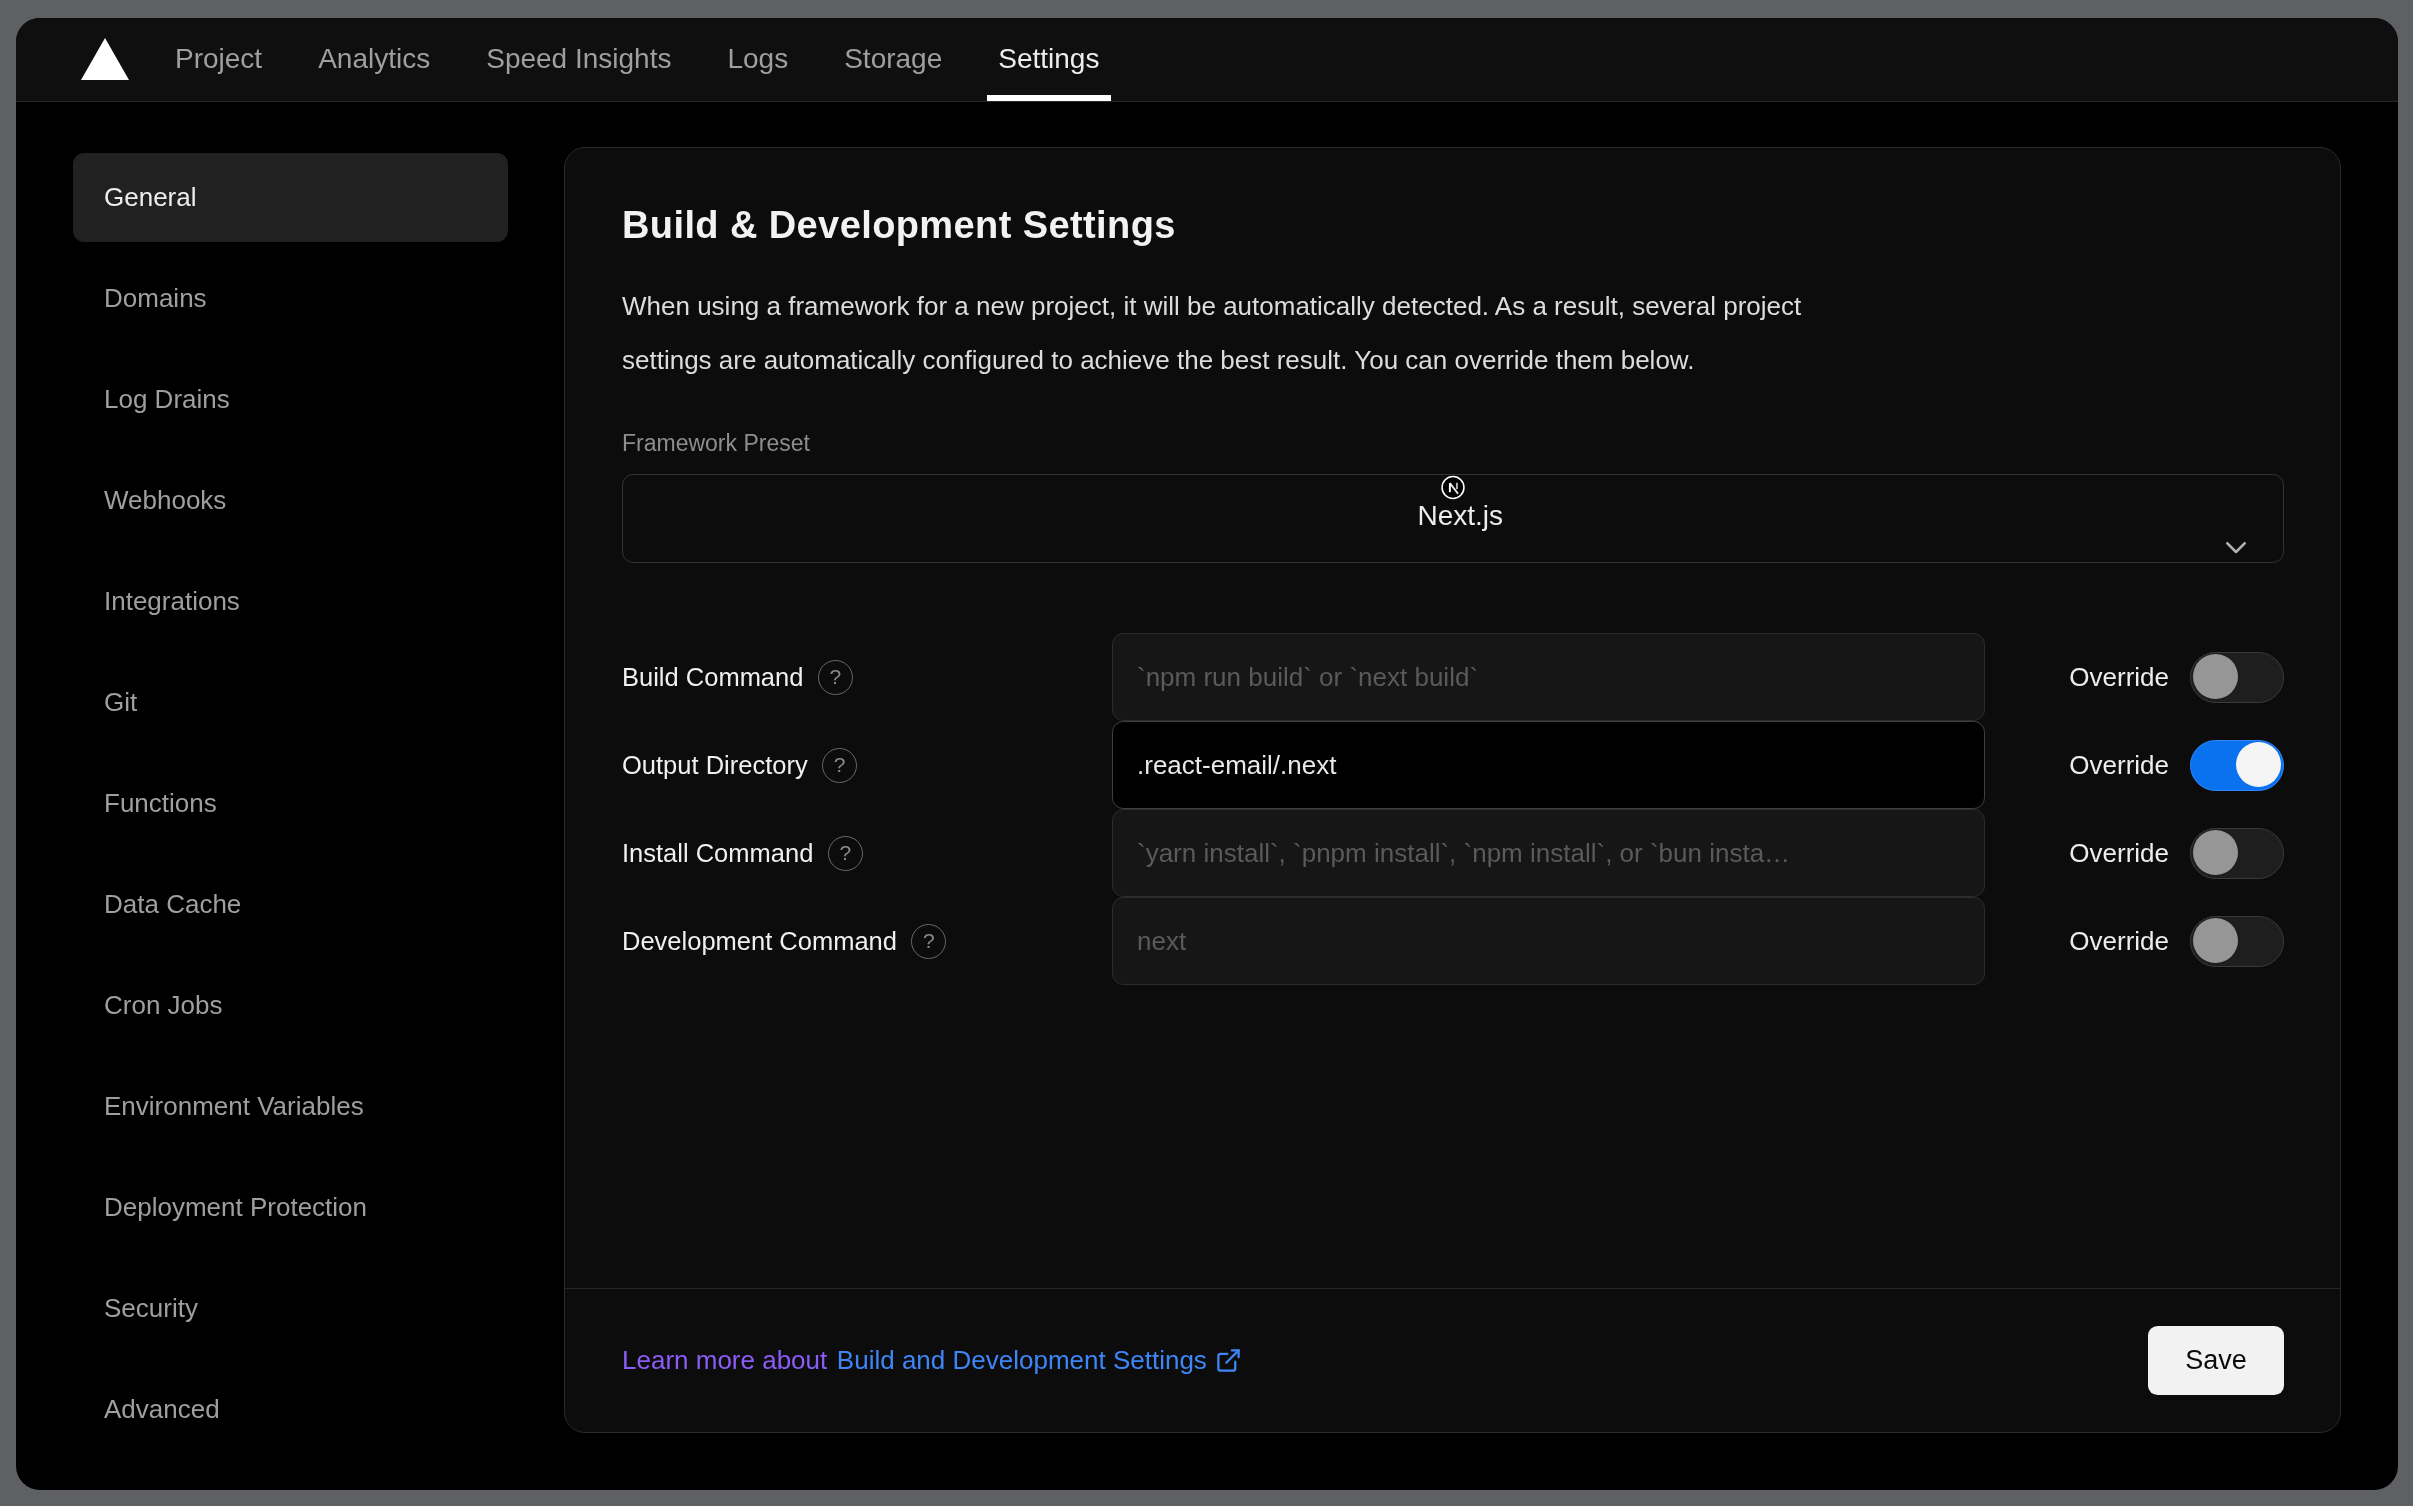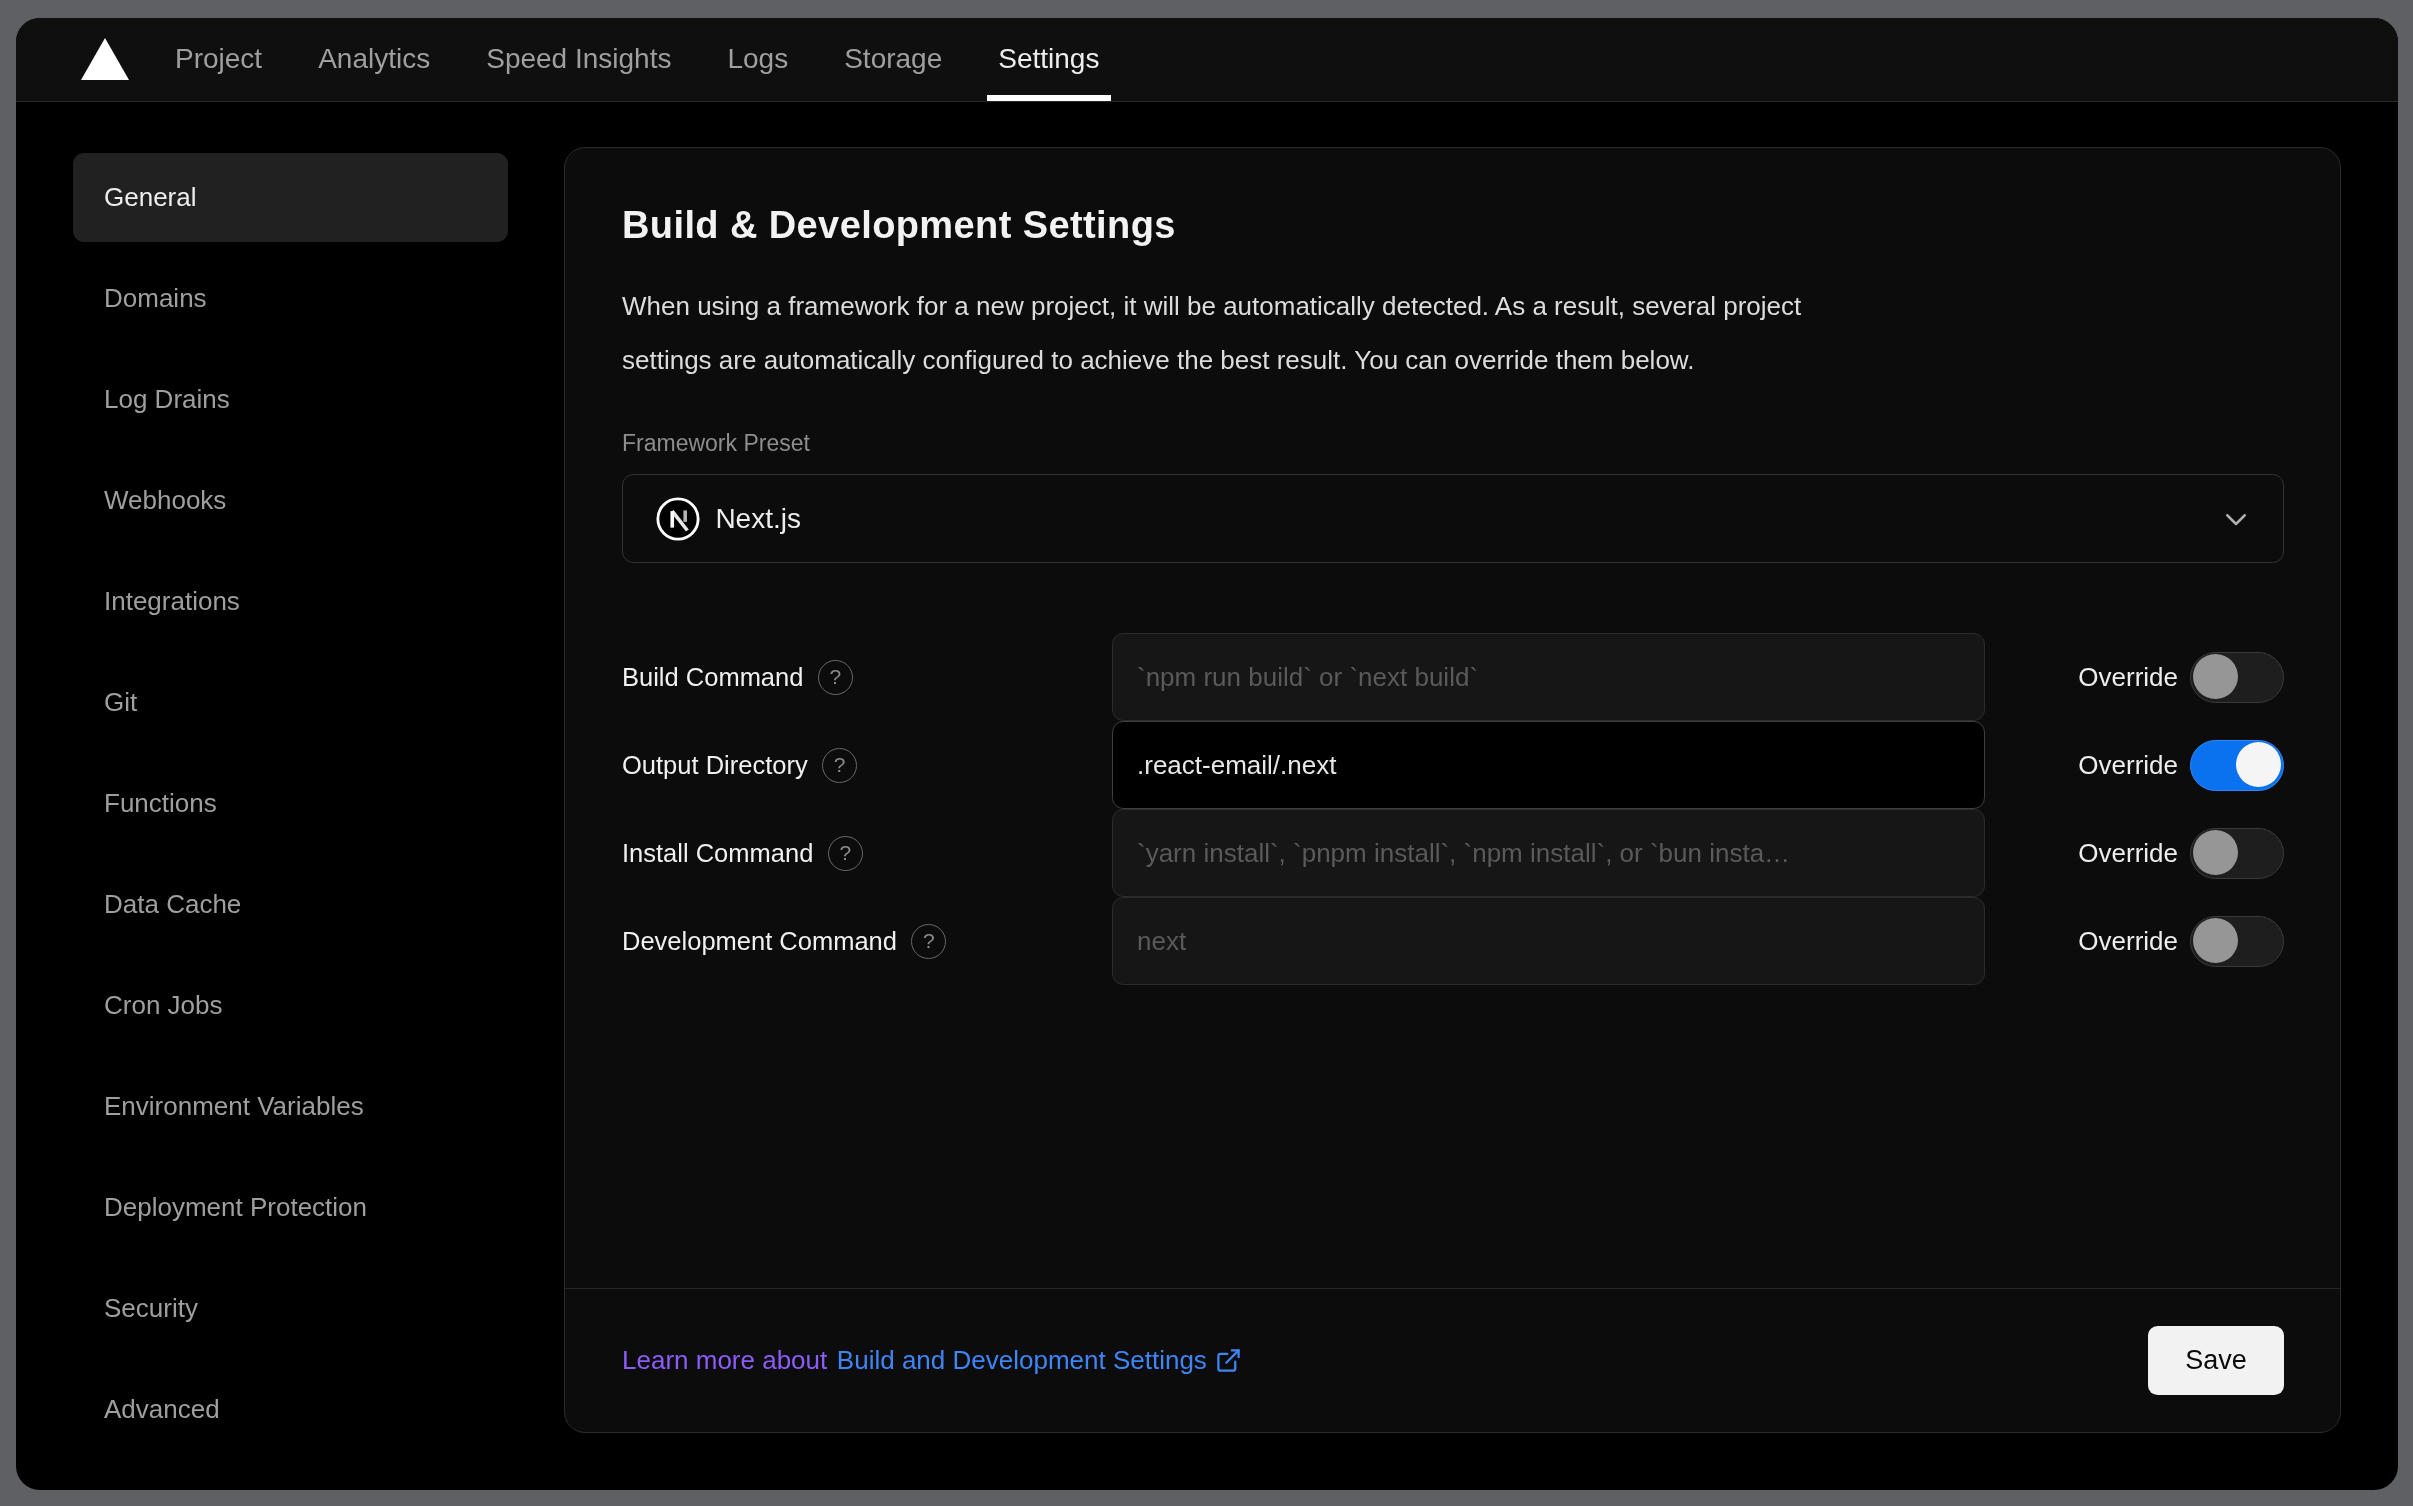--- a/index.html
+++ b/index.html
@@ -54,21 +54,21 @@
   .card-body { padding:56px 56px 0 57px; flex:1; }
 
   .panel-title { color:#f2f2f2; font-size:38px; font-weight:700; letter-spacing:0.4px; }
   .panel-desc { margin-top:32px; color:#dcdcdc; font-size:26px; line-height:54px; }
 
   .field-label { margin-top:43px; color:#8d8d8d; font-size:23px; }
 
   .select {
     margin-top:17.6px; height:89px; border:1.6px solid #333;
     border-radius:11.2px; display:flex; align-items:center;
-    padding:0 32px; cursor:pointer; background:#0c0c0c;
+    padding:0 32px; cursor:pointer; background:#0c0c0c;flex-direction:column;
   }
   .select-value { color:#ededed; font-size:28px; margin-left:14.4px; }
   .select .chev { margin-left:auto; display:flex; align-items:center; }
 
   
   .rows { margin-top:70px; }
   .field-row { display:flex; align-items:center; height:88px; }
   .row-label-zone { width:490px; display:flex; align-items:center; flex-shrink:0; }
   .row-label { color:#f0f0f0; font-size:25.5px; }
   .help-icon {
@@ -80,21 +80,21 @@
 
   .row-input {
     width:873px; height:88px; border-radius:11.2px; padding:0 24px;
     font-family:"Liberation Sans", sans-serif; font-size:26px; outline:none;
     flex-shrink:0;
   }
   .row-input.on  { background:#000; border:1.6px solid #3f3f3f; color:#e8e8e8; }
   .row-input.off { background:#161616; border:1.6px solid #2c2c2c; color:#9a9a9a; }
   .row-input::placeholder { color:#5a5a5a; opacity:1; }
 
-  .override-zone { margin-left:auto; display:flex; align-items:center; gap:12px; }
+  .override-zone { margin-left:auto; display:flex; align-items:center; gap:21px; }
   .override-label { color:#ededed; font-size:26px; }
 
   .toggle {
     width:94px; height:51px; border-radius:25.5px; background:#1e1e1e;
     border:1.6px solid #3a3a3a; position:relative; cursor:pointer; flex-shrink:0;
   }
   .toggle .knob {
     position:absolute; top:1.6px; left:1.6px; width:45px; height:45px;
     border-radius:50%; background:#969696; transition:none;
   }

